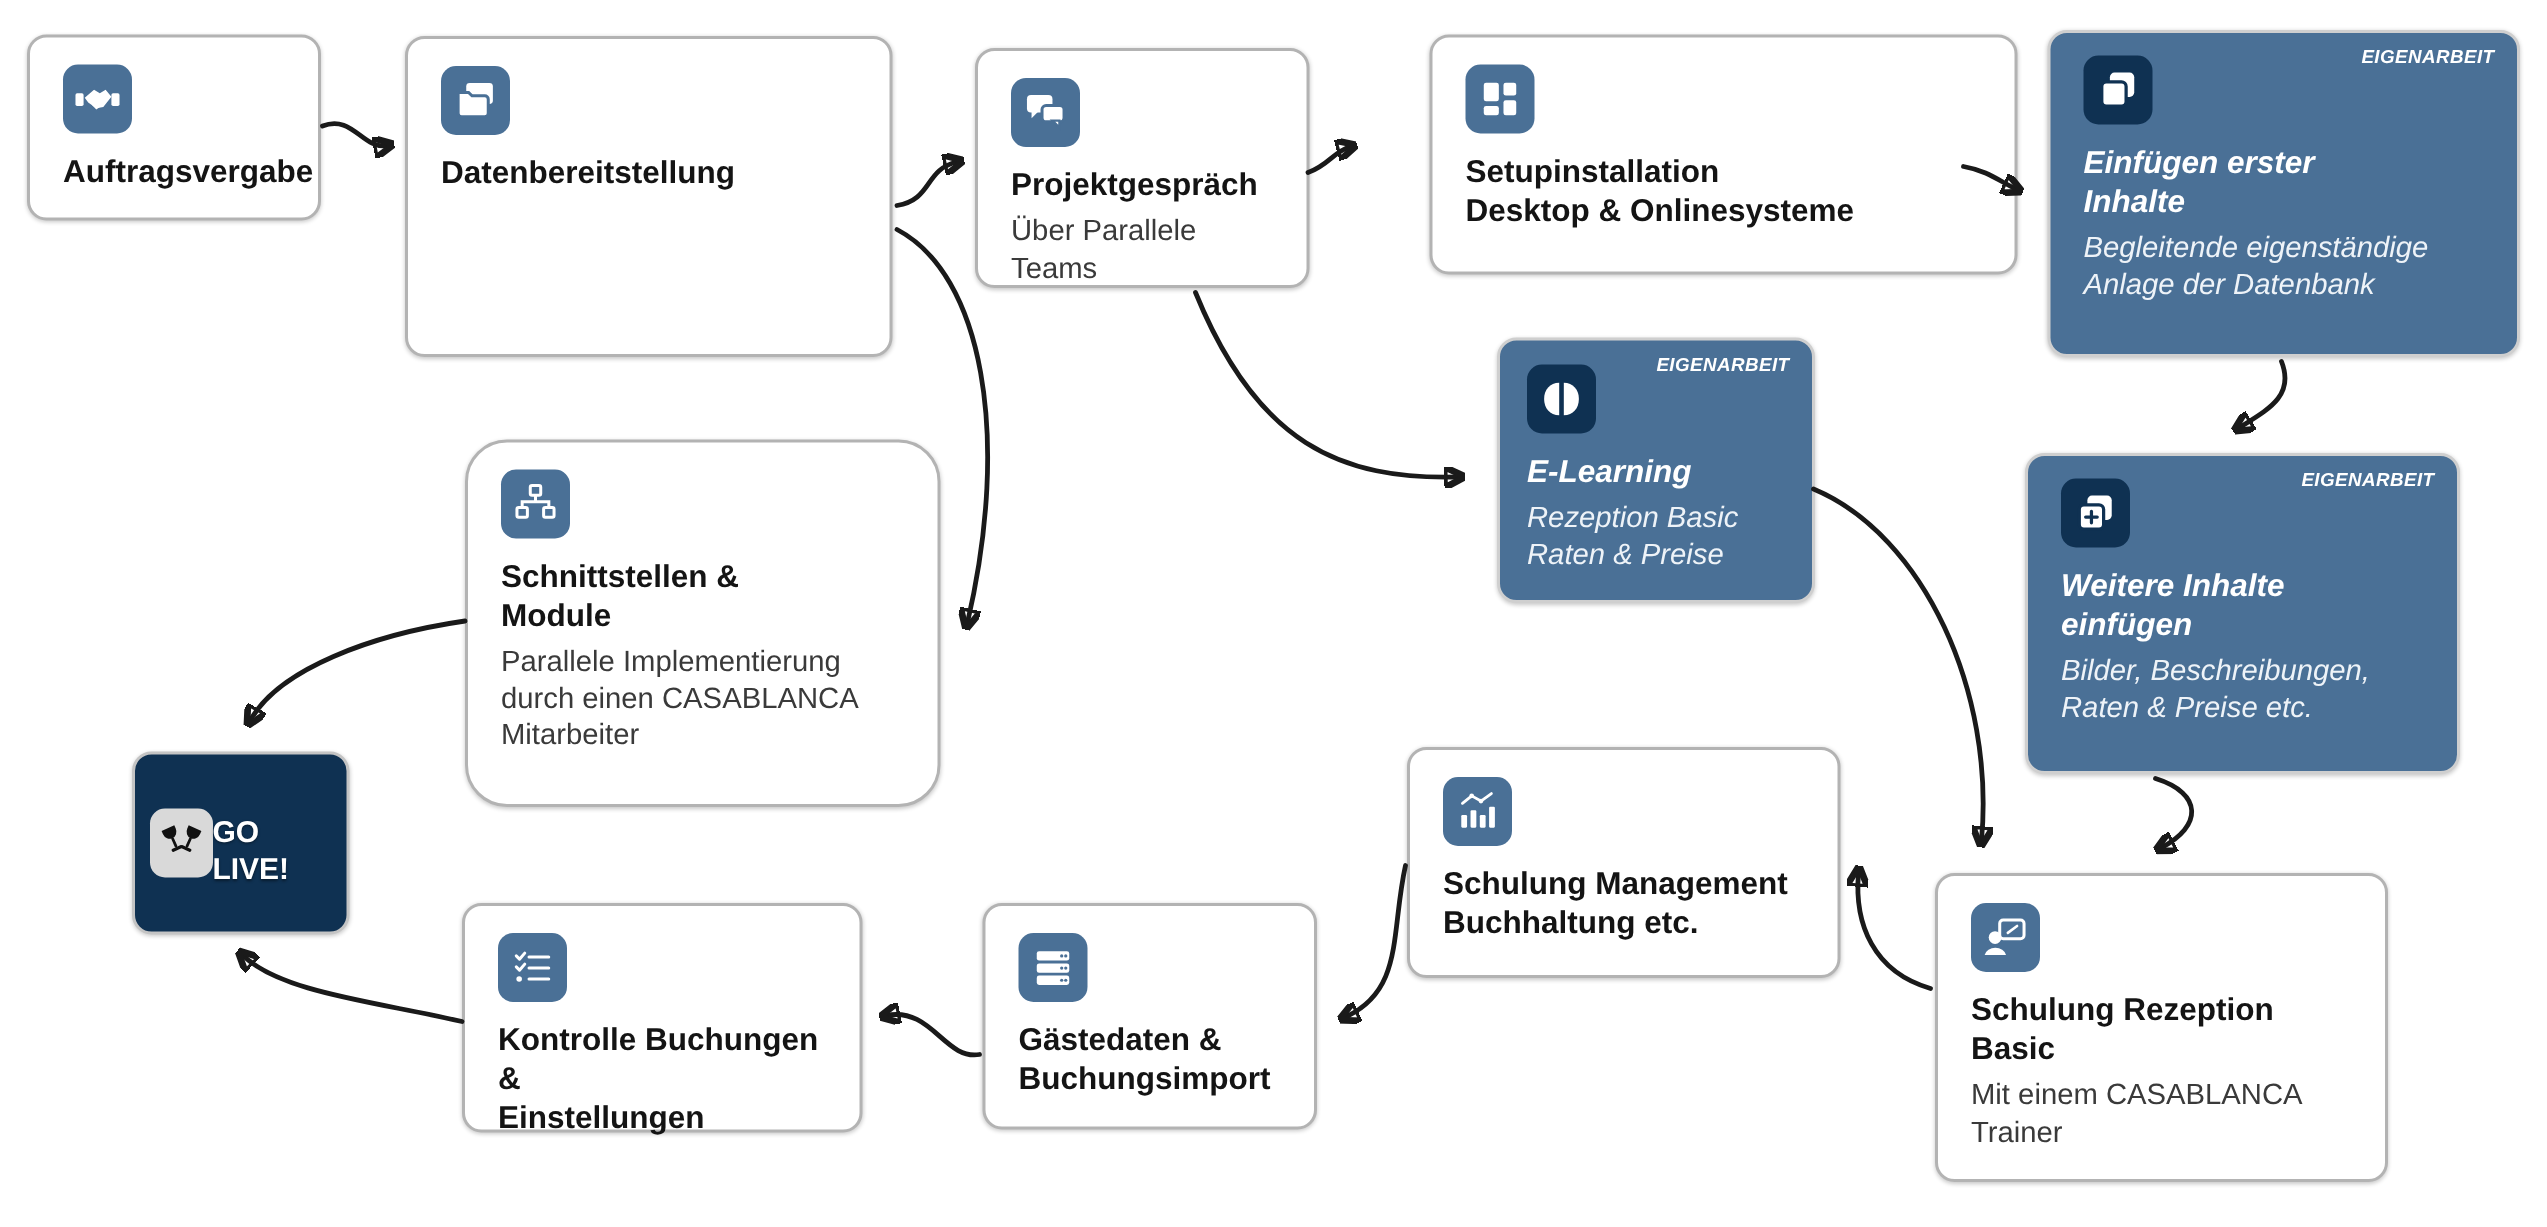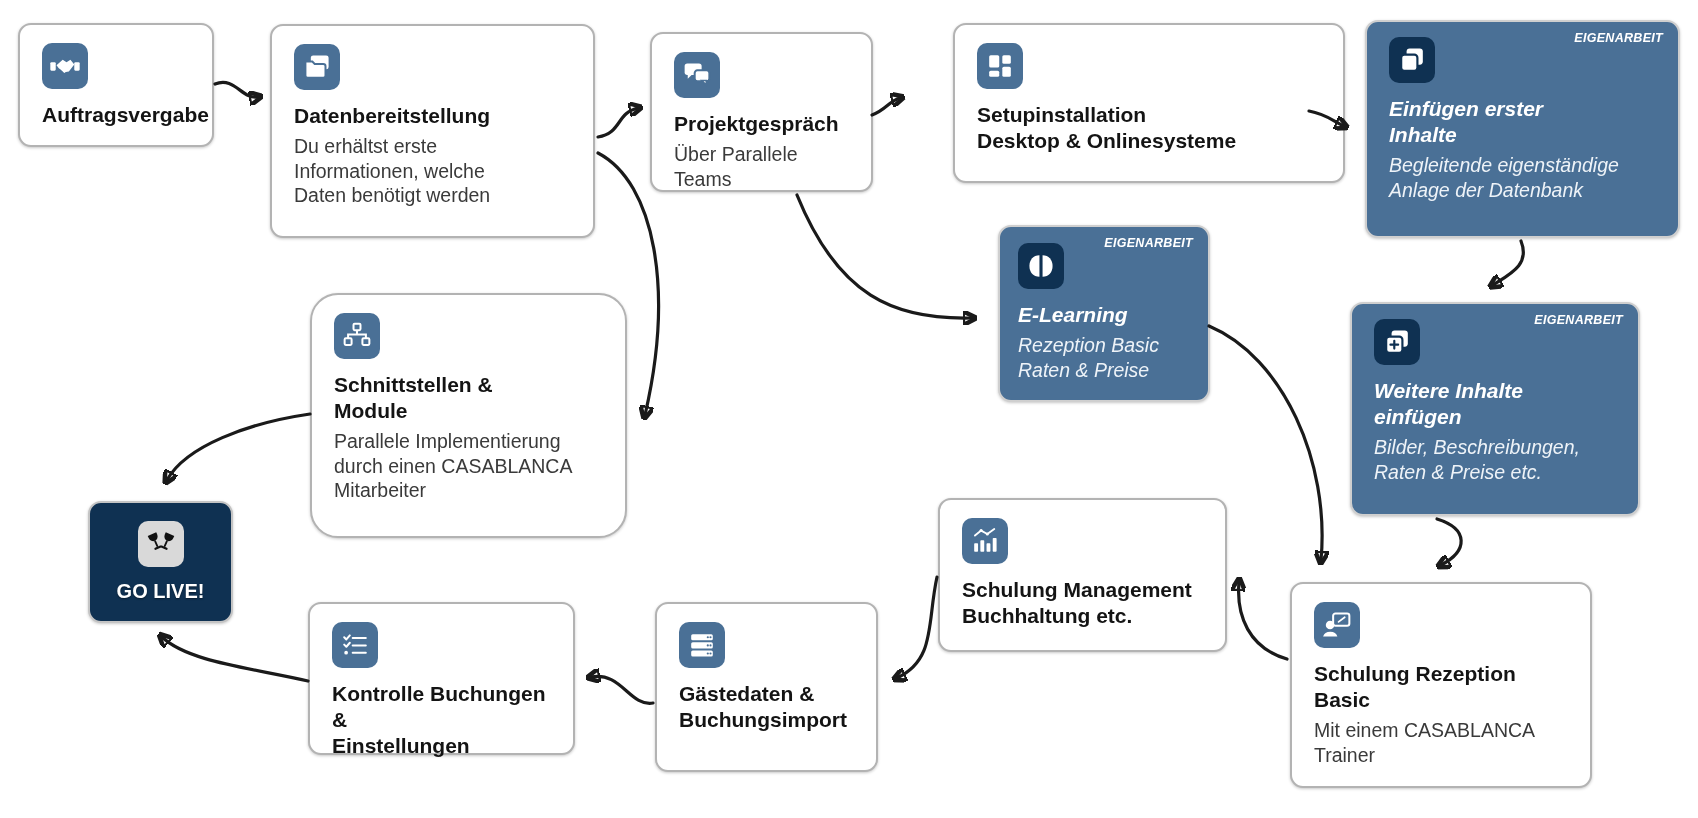--- a/index.html
+++ b/index.html
@@ -12,21 +12,21 @@
   .icon{width:46px;height:46px;border-radius:10px;display:flex;align-items:center;justify-content:center;}
   .icon.steel{background:#4a7096;}
   .icon.navyicon{background:#0f3152;}
   .icon.gray{background:#d9d9d9;}
   .icon svg{display:block;}
   .title{margin-top:13px;font-size:21px;line-height:1.24;font-weight:700;color:#141414;white-space:pre-line;}
   .desc{margin-top:5px;font-size:19.5px;line-height:1.26;color:#3a3a3a;white-space:pre-line;}
   .node.blue .title{color:#fff;}
   .node.blue .desc{color:#eef3f8;}
   .badge{position:absolute;top:9px;right:15px;font-size:12.5px;font-weight:700;color:#fff;letter-spacing:.3px;}
-  .golive{display:flex;flex-direction:column;align-items:center;justify-content:center;padding:10px;}
+  .golive{display:flex;flex-direction:row;align-items:center;justify-content:center;padding:10px;}
   .golive .title{margin-top:12px;font-size:20px;color:#fff;text-shadow:0 1px 2px rgba(0,0,0,.45);}
   .arrows{position:absolute;left:0;top:0;z-index:3;pointer-events:none;}
   .arrows path{stroke:#1a1a1a;stroke-width:3.2;fill:none;stroke-linecap:round;}
 </style>
 </head>
 <body>
 
 <div class="stage">
 
   <div class="node white" style="left:18px;top:23px;width:196px;height:124px;">
@@ -42,23 +42,20 @@
   </div>
 
   <div class="node white" style="left:270px;top:24px;width:325px;height:214px;">
     <div class="icon steel">
       <svg width="34" height="34" viewBox="0 0 44 44">
         <rect x="14" y="7" width="23" height="18" rx="3" fill="#fff"></rect>
         <path d="M7 15 h9 l3 3 h11 a3 3 0 0 1 3 3 v12 a3 3 0 0 1 -3 3 H10 a3 3 0 0 1 -3 -3 z" fill="#fff" stroke="#4a7096" stroke-width="2.6"></path>
       </svg>
     </div>
     <div class="title">Datenbereitstellung</div>
-    <div class="desc">Du erhältst erste
-Informationen, welche
-Daten benötigt werden</div>
   </div>
 
   <div class="node white" style="left:650px;top:32px;width:223px;height:160px;">
     <div class="icon steel">
       <svg width="34" height="34" viewBox="0 0 44 44">
         <rect x="6" y="7" width="22" height="15" rx="3.5" fill="#fff"></rect>
         <path d="M10 21 v6 l6 -6 z" fill="#fff"></path>
         <g>
           <rect x="19" y="16" width="19" height="14" rx="3.5" fill="#fff" stroke="#4a7096" stroke-width="2.6"></rect>
           <path d="M34 29 v6 l-6 -6 z" fill="#fff" stroke="#4a7096" stroke-width="2"></path>
@@ -184,21 +181,21 @@
         <circle cx="13" cy="22" r="5.5" fill="#fff"></circle>
         <path d="M4 37 a9.5 8 0 0 1 18.5 0 z" fill="#fff"></path>
       </svg>
     </div>
     <div class="title">Schulung Rezeption
 Basic</div>
     <div class="desc">Mit einem CASABLANCA
 Trainer</div>
   </div>
 
-  <div class="node white" style="left:655px;top:602px;width:223px;height:170px;">
+  <div class="node white" style="left:655px;top:602px;width:223px;height:151px;">
     <div class="icon steel">
       <svg width="34" height="34" viewBox="0 0 44 44">
         <g fill="#fff">
           <rect x="8" y="8" width="28" height="8" rx="2"></rect>
           <rect x="8" y="18.5" width="28" height="8" rx="2"></rect>
           <rect x="8" y="29" width="28" height="8" rx="2"></rect>
         </g>
         <g fill="#4a7096">
           <circle cx="29.5" cy="12" r="1.4"></circle>
             <circle cx="33" cy="12" r="1.4"></circle>

